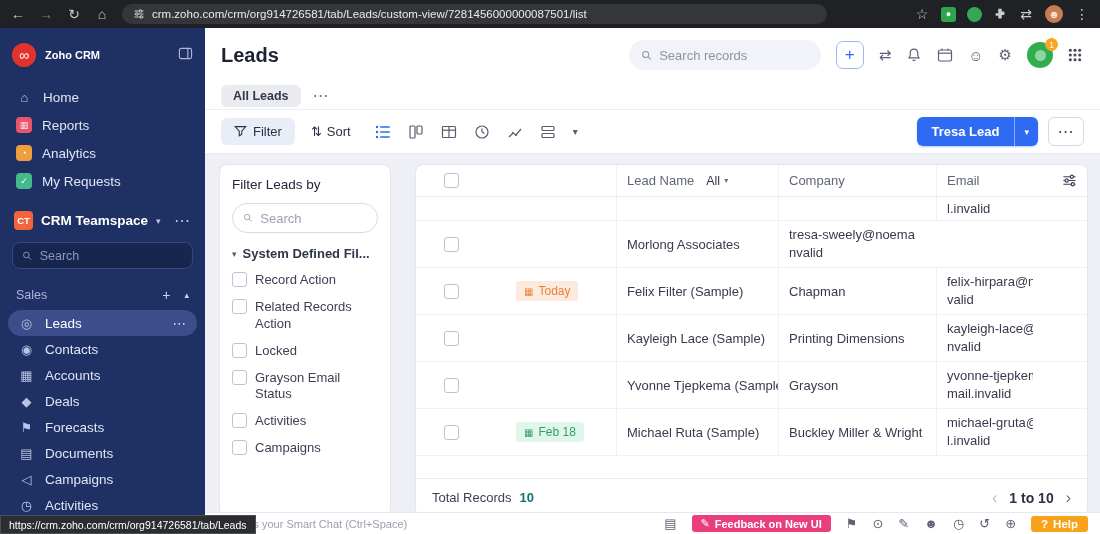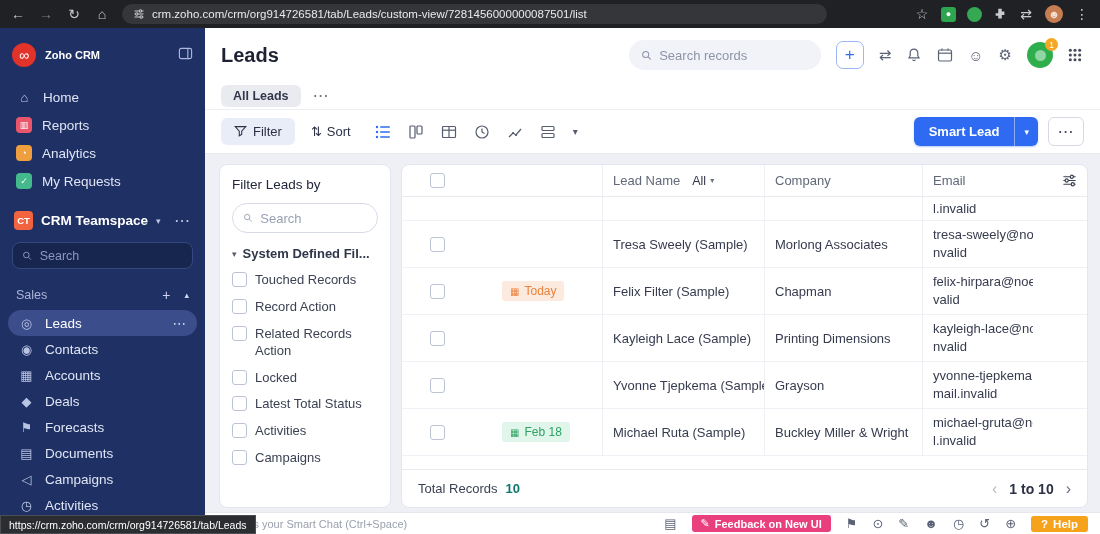--- a/index.html
+++ b/index.html
@@ -73,21 +73,21 @@
   .view-ics { display:flex; align-items:center; gap:17px; margin-left:8px; color:#565d6e; }
   .view-ics .vic { display:inline-flex; cursor:pointer; }
   .vic.active { color:#2e6bf2; }
   .tb-right { margin-left:auto; display:flex; align-items:center; gap:10px; }
   .create-split { display:flex; border-radius:6px; overflow:hidden; box-shadow:0 1px 2px rgba(46,107,242,.35); cursor:pointer; }
   .create-main { background:#2e6bf2; color:#fff; font-size:13px; font-weight:bold; padding:7px 15px; }
   .create-caret { background:#2e6bf2; color:#fff; padding:7px 9px; border-left:1px solid rgba(255,255,255,.45); font-size:9px; display:flex; align-items:center; }
   .tb-more { width:36px; height:29px; border:1px solid #d5d9e4; border-radius:6px; background:#fff; color:#444a5a; display:flex; align-items:center; justify-content:center; letter-spacing:1px; cursor:pointer; }
 
   
-  .content { flex:1; display:flex; gap:10px; padding:10px 12px 26px 14px; min-height:0;justify-content:flex-end; }
+  .content { flex:1; display:flex; gap:24px; padding:10px 12px 17px 14px; min-height:0;justify-content:flex-end; }
   .panel { background:#fff; border:1px solid #e3e6ee; border-radius:8px; }
 
   .filter-panel { width:172px; flex-shrink:0; padding:12px 12px 0 12px; overflow:hidden; display:flex; flex-direction:column; }
   .fp-title { font-size:13.5px; color:#23273b; margin-bottom:11px; }
   .fp-search { height:30px; border:1px solid #d7dbe7; border-radius:16px; display:flex; align-items:center; gap:7px; padding:0 10px; margin-bottom:13px; color:#98a0b3; }
   .fp-search input { border:none; outline:none; width:100%; font-size:13px; color:#4a4f61; font-family:inherit; }
   .fp-search input::placeholder { color:#98a0b3; }
   .fp-section { display:flex; align-items:center; gap:6px; font-size:13px; font-weight:bold; color:#30364a; margin-bottom:11px; white-space:nowrap; overflow:hidden; }
   .fp-section .caret { font-size:9px; color:#555c70; }
   .fp-opt { display:flex; align-items:flex-start; gap:8px; margin-bottom:10px; font-size:13px; color:#3c4254; line-height:1.3; cursor:pointer; }
@@ -369,21 +369,21 @@
                 <g fill="none" stroke="currentColor" stroke-width="1.2">
                   <rect x="2" y="2.5" width="12" height="4" rx="1"></rect>
                   <rect x="2" y="9.5" width="12" height="4" rx="1"></rect>
                 </g>
               </svg>
           </span>
           <span class="vic" style="font-size:10px;">▾</span>
         </span>
         <div class="tb-right">
           <span class="create-split">
-            <span class="create-main">Smart Lead</span>
+            <span class="create-main">Tresa Lead</span>
             <span class="create-caret">▾</span>
           </span>
           <span class="tb-more">⋯</span>
         </div>
       </div>
 
       <div class="content">
 
         <div class="panel filter-panel">
           <div class="fp-title">Filter Leads by</div>
@@ -391,39 +391,35 @@
             <svg width="12" height="12" viewBox="0 0 16 16">
                 <circle cx="6.5" cy="6.5" r="4.2" fill="none" stroke="#98a0b3" stroke-width="1.4"></circle>
                 <line x1="9.8" y1="9.8" x2="13.5" y2="13.5" stroke="#98a0b3" stroke-width="1.4"></line>
               </svg>
             <input placeholder="Search" style="">
           </div>
           <div class="fp-section">
             <span class="caret">▾</span>
             <span>System Defined Fil...</span>
           </div>
-          <label class="fp-opt">
-              <span class="cb"></span>
-              <span>Touched Records</span>
-            </label>
           <label class="fp-opt">
               <span class="cb"></span>
               <span>Record Action</span>
             </label>
           <label class="fp-opt">
               <span class="cb"></span>
               <span>Related Records Action</span>
             </label>
           <label class="fp-opt">
               <span class="cb"></span>
               <span>Locked</span>
             </label>
           <label class="fp-opt">
               <span class="cb"></span>
-              <span>Latest Total Status</span>
+              <span>Grayson Email Status</span>
             </label>
           <label class="fp-opt">
               <span class="cb"></span>
               <span>Activities</span>
             </label>
           <label class="fp-opt">
               <span class="cb"></span>
               <span>Campaigns</span>
             </label>
         </div>
@@ -466,21 +462,20 @@
                 <span>l.invalid</span>
               </div>
             <div class="cell"></div>
           </div>
 
           <div class="tgrid trow">
             <div class="cell c-check">
                 <span class="cb"></span>
               </div>
             <div class="cell"></div>
-            <div class="cell col-line">Tresa Sweely (Sample)</div>
             <div class="cell col-line">Morlong Associates</div>
             <div class="cell col-line email-cell">
                 <span>tresa-sweely@noema</span>
                 <span>nvalid</span>
               </div>
             <div class="cell"></div>
           </div>
 
           <div class="tgrid trow">
             <div class="cell c-check">

